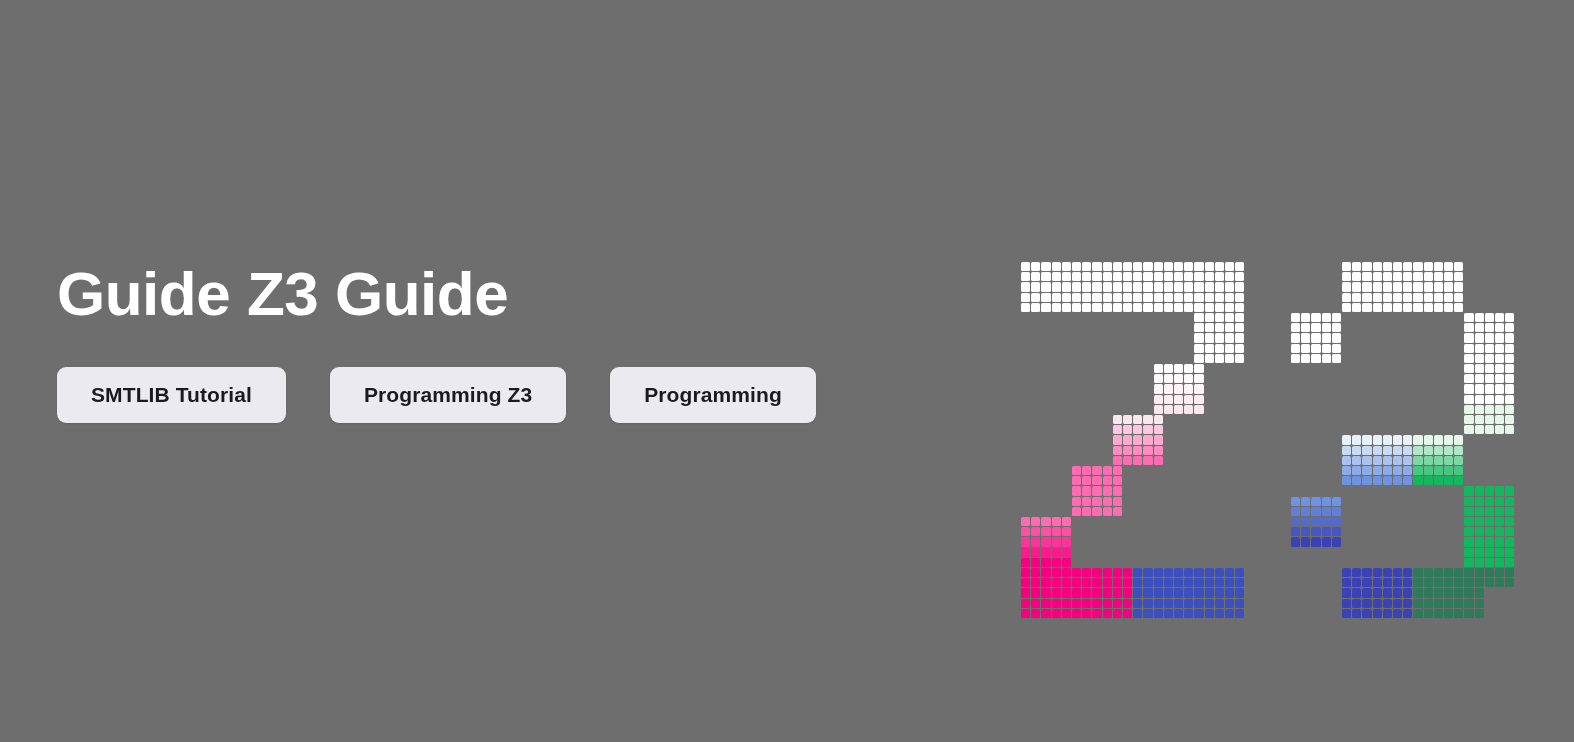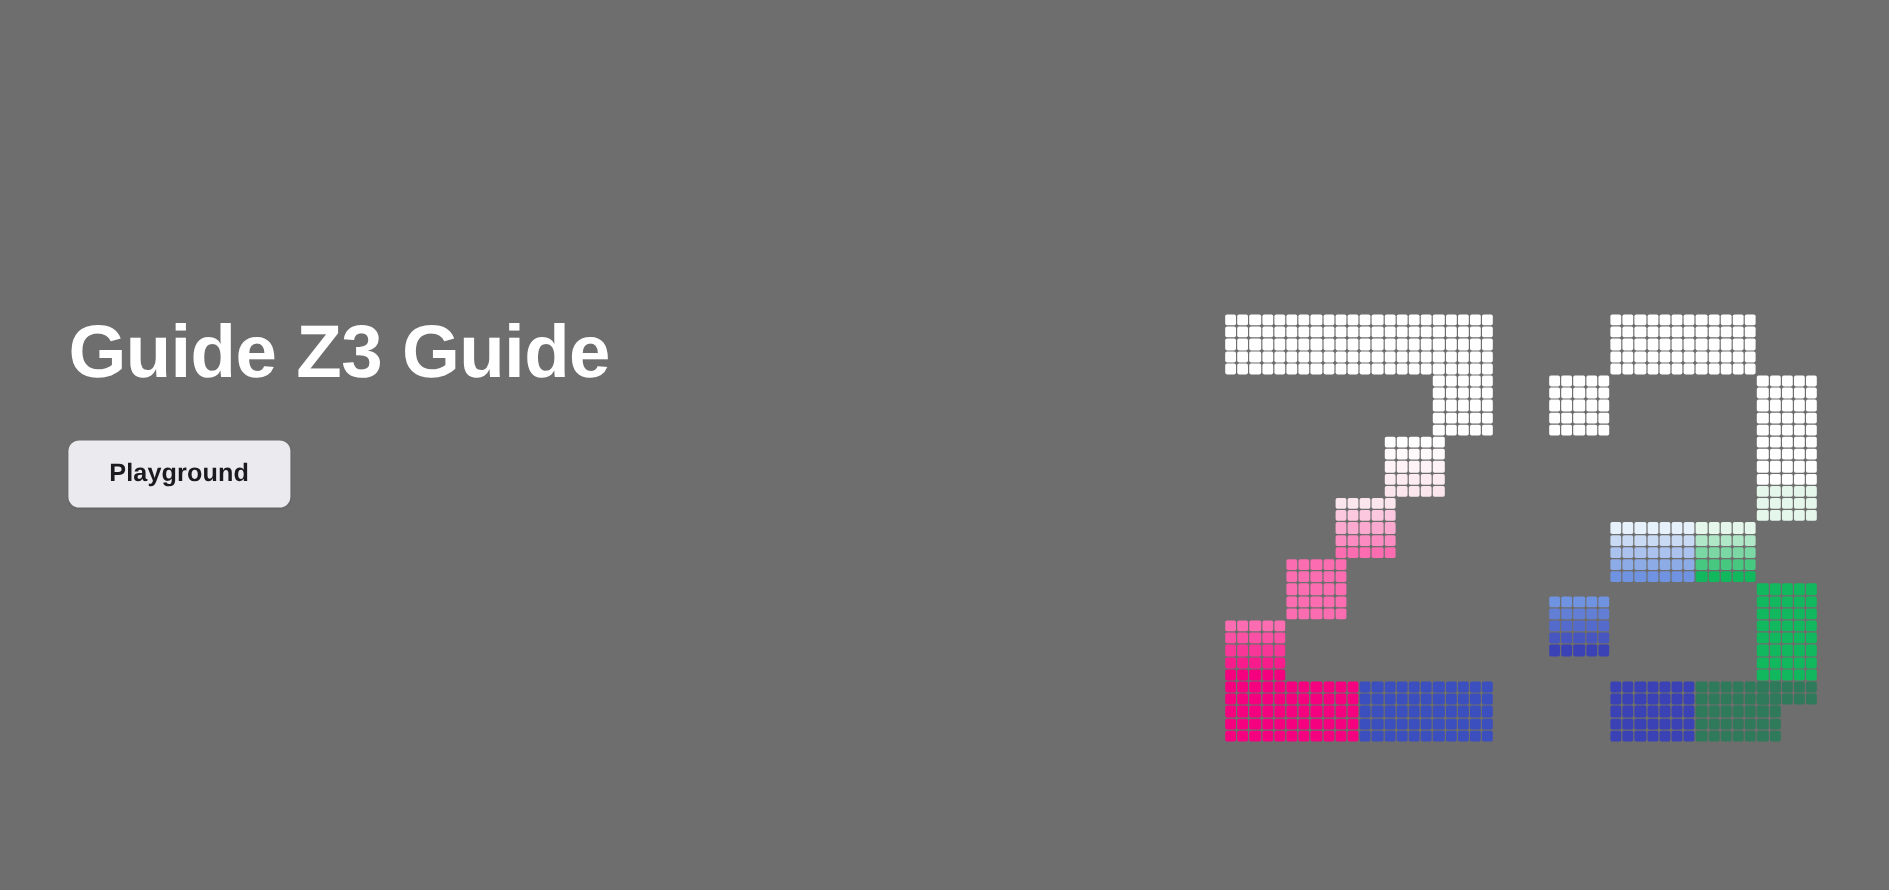--- a/index.html
+++ b/index.html
@@ -92,21 +92,23 @@
 </style>
 </head>
 <body>
 
 <div id="page">
 
   <div class="hero">
     <h1 class="hero-title">Guide Z3 Guide</h1>
 
     <div class="btn-row">
-      <button class="hero-btn">Playground</button>
+      <button class="hero-btn">SMTLIB Tutorial</button>
+      <button class="hero-btn">Programming Z3</button>
+      <button class="hero-btn">Programming</button>
     </div>
   </div>
 
   <div class="logo" id="logo">
     <div class="glyph glyph-seven" id="glyph-0">
         <div class="cell" style="left: 0px; top: 0px; width: 9.2px; height: 9.2px; background: rgb(255, 255, 255);"></div>
         <div class="cell" style="left: 10.2px; top: 0px; width: 9.2px; height: 9.2px; background: rgb(255, 255, 255);"></div>
         <div class="cell" style="left: 20.4px; top: 0px; width: 9.2px; height: 9.2px; background: rgb(255, 255, 255);"></div>
         <div class="cell" style="left: 30.6px; top: 0px; width: 9.2px; height: 9.2px; background: rgb(255, 255, 255);"></div>
         <div class="cell" style="left: 40.8px; top: 0px; width: 9.2px; height: 9.2px; background: rgb(255, 255, 255);"></div>

